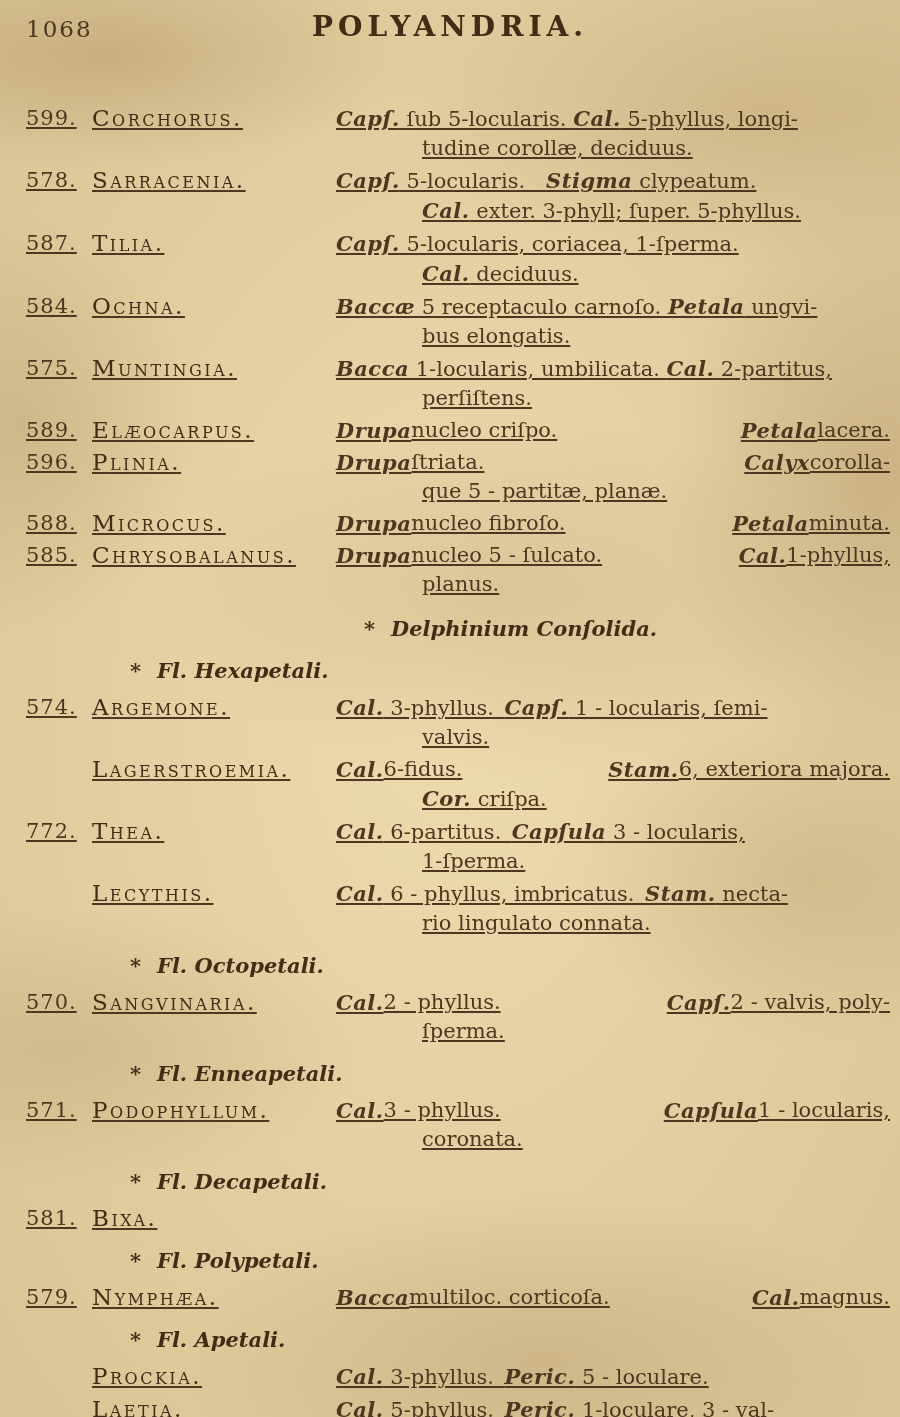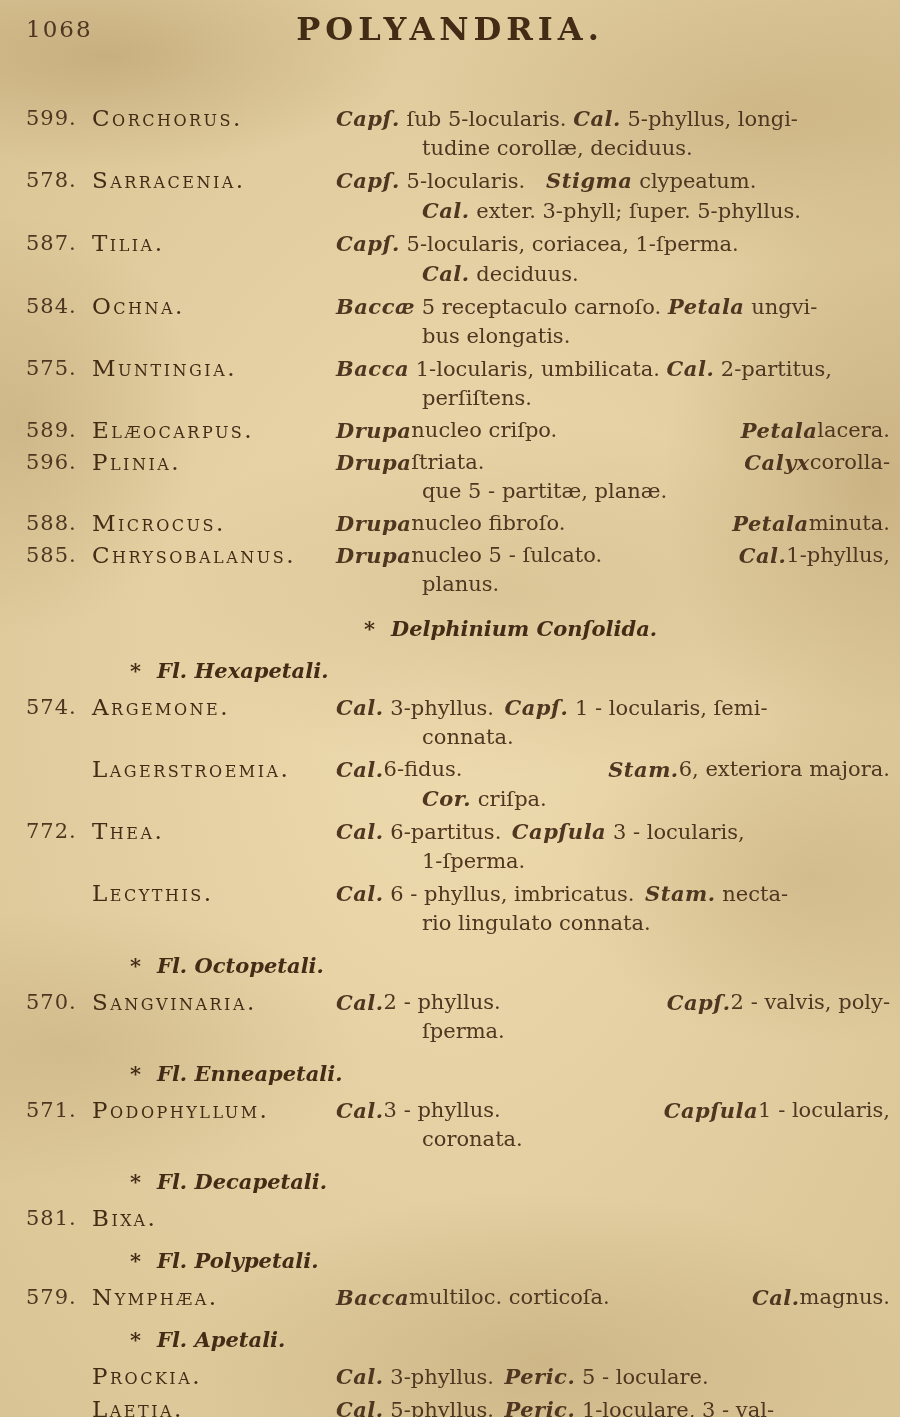--- a/index.html
+++ b/index.html
@@ -21,24 +21,24 @@
       radial-gradient(ellipse 480px 260px at 55% 42%, rgba(136,102,52,.16), rgba(136,102,52,0) 70%),
       radial-gradient(ellipse 340px 240px at 90% 62%, rgba(150,116,64,.20), rgba(150,116,64,0) 70%),
       radial-gradient(ellipse 420px 200px at 8% 74%, rgba(146,112,62,.18), rgba(146,112,62,0) 70%),
       radial-gradient(ellipse 520px 240px at 60% 96%, rgba(140,106,56,.22), rgba(140,106,56,0) 70%),
       radial-gradient(ellipse 900px 1400px at 50% 50%, rgba(255,244,210,.25), rgba(120,90,45,.18) 95%);
   }
   .header{position:relative;height:50px;padding-top:28px;}
   .pagenum{position:absolute;left:26px;top:16px;font-size:23px;letter-spacing:2px;}
   .title{
     position:absolute;left:0;right:0;top:10px;text-align:center;
-    font-size:32px;font-weight:bold;letter-spacing:5px;color:var(--ink-dark);
+    font-size:28px;font-weight:bold;letter-spacing:5px;color:var(--ink-dark);
   }
   .content{padding:26px 6px 0 26px;}
-  .row{display:flex;align-items:flex-start;margin:0 0 3px 0;}
+  .row{display:flex;align-items:flex-start;margin:0 0 3px 0;text-decoration:underline;}
   .num{flex:0 0 66px;font-size:21px;line-height:29px;letter-spacing:1px;}
   .name{
     flex:0 0 244px;font-size:23px;line-height:29px;
     font-variant:small-caps;letter-spacing:2.5px;color:var(--ink-dark);
   }
   .desc{flex:1 1 auto;font-size:21px;padding-right:4px;min-width:0;}
   .line{line-height:29px;}
   .line.ind{padding-left:86px;}
   .line.flexline{display:flex;}
   .it{font-style:italic;font-weight:600;letter-spacing:.5px;}
@@ -156,21 +156,21 @@
         <div class="line ind"><span>planus.</span></div>
       </div>
     </div>
     <div class="note"><span class="star">*</span><span>Delphinium Conſolida.</span></div>
     <div class="section"><span class="star">*</span><span>Fl. Hexapetali.</span></div>
     <div class="row">
       <div class="num">574.</div>
       <div class="name">Argemone.</div>
       <div class="desc">
         <div class="line"><span class="it">Cal.</span><span> 3-phyllus. </span><span class="it">Capſ.</span><span> 1 - locularis, ſemi-</span></div>
-        <div class="line ind"><span>connata.</span></div>
+        <div class="line ind"><span>valvis.</span></div>
       </div>
     </div>
     <div class="row">
       <div class="num"></div>
       <div class="name">Lagerstroemia.</div>
       <div class="desc">
         <div class="line flexline">
           <span class="it">Cal.</span>
           <span> 6-fidus.</span>
           <span class="gap"></span>

